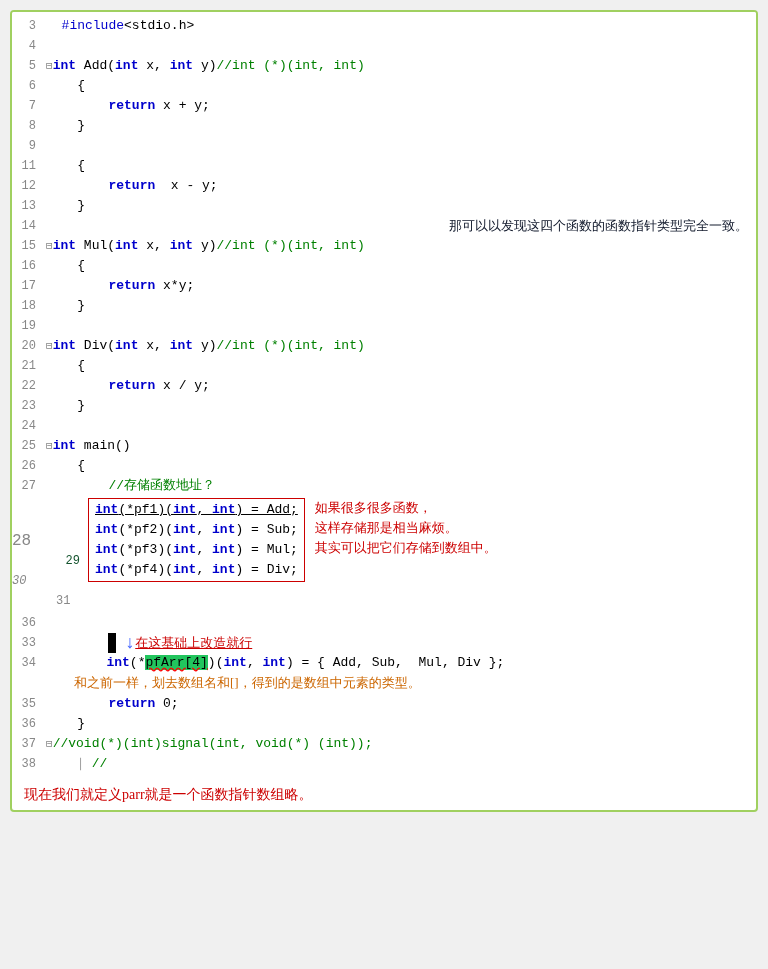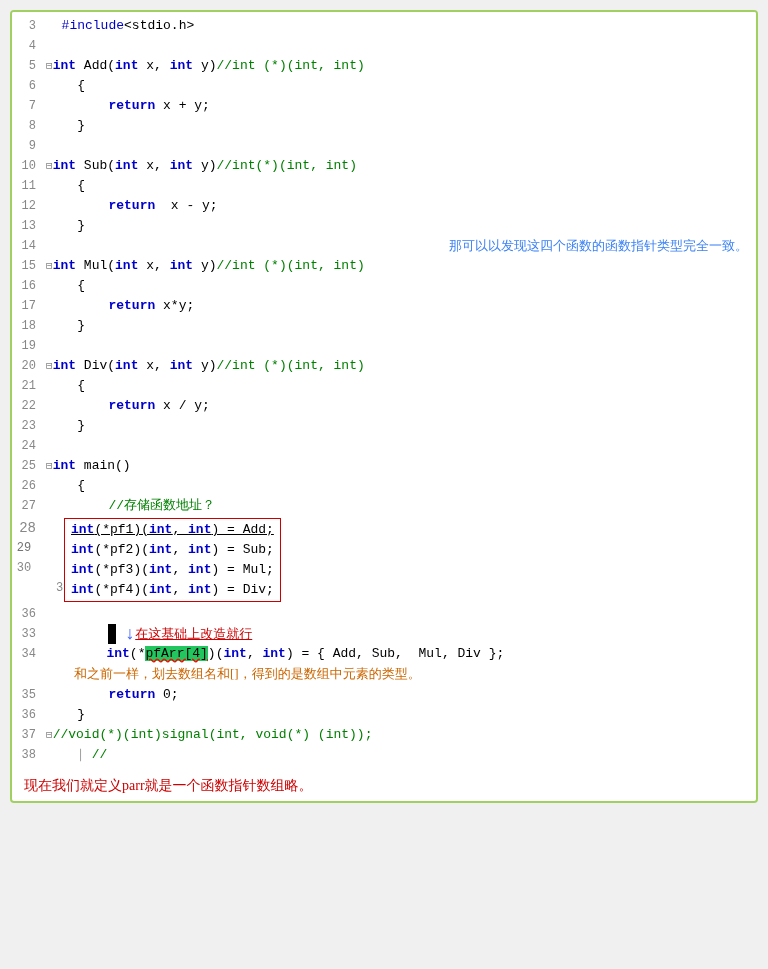--- a/index.html
+++ b/index.html
@@ -45,21 +45,21 @@
     .cm { color: #008000; }
     .normal { color: #000000; }
     
     .bottom-text {
       color: #cc0000;
       font-family: 'SimSun', 'STSong', serif;
       font-size: 14px;
       padding: 8px 12px 6px 12px;
     }
     .annotation-green {
-      color: #3b82f6;
+      color: #0f172a;
       font-family: 'SimSun', 'STSong', serif;
       font-size: 13px;
     }
   </style>
 </head>
 <body>
 
 <div class="code-container">
   <div class="code-area">
 
@@ -91,24 +91,20 @@
     <div class="code-line">
       <span class="line-num">8</span>
       <span class="line-content normal">    }</span>
     </div>
 
     <div class="code-line">
       <span class="line-num">9</span>
       <span class="line-content"></span>
     </div>
 
-    <div class="code-line">
-      <span class="line-num">10</span>
-      <span class="line-content"><span style="color:#888;font-size:11px;">⊟</span><span class="kw">int</span> <span style="color:#000;">Sub(</span><span class="kw">int</span> <span style="color:#000;">x, </span><span class="kw">int</span> <span style="color:#000;">y)</span><span class="cm">//int(*)(int, int)</span></span>
-    </div>
 
     <div class="code-line">
       <span class="line-num">11</span>
       <span class="line-content normal">    {</span>
     </div>
 
     <div class="code-line">
       <span class="line-num">12</span>
       <span class="line-content normal">        <span class="kw">return</span>  x - y;</span>
     </div>
@@ -185,33 +181,38 @@
     </div>
 
     <div class="code-line">
       <span class="line-num">27</span>
       <span class="line-content">        <span style="color:#008000;">//存储函数地址？</span></span>
     </div>
 
     <div style="display:flex; align-items:flex-start; margin: 2px 0;">
 
       <div style="display:flex; flex-direction:column;">
-        <div style="color:#888; width:32px; text-align:right; padding-right:8px; line-height:20px; font-size:14px;">28</div>
-        <div style="color:#737373; width:32px; text-align:center; padding-right:8px; line-height:20px; font-size:12px;">29</div>
-        <div style="color:#888; width:32px; text-align:center; padding-right:8px; line-height:20px; font-size:12px;">30</div>
+        <div style="color:#888; width:32px; text-align:left; padding-right:8px; line-height:20px; font-size:16px;margin-top:33px;">28</div>
+        <div style="color:#14532d; width:32px; text-align:right; padding-right:8px; line-height:20px; font-size:12px;margin-left:44px;">29</div>
+        <div style="color:#888; width:32px; text-align:left; padding-right:8px; line-height:20px; font-size:12px;font-style:italic;">30</div>
         <div style="color:#888; width:32px; text-align:right; padding-right:8px; line-height:20px; font-size:12px;padding-left:44px;">31</div>
       </div>
 
       <div style="border: 1.5px solid #cc0000; padding: 1px 6px; background:#fff;">
         <div style="line-height:20px; white-space:pre;text-decoration:underline;"><span class="kw">int</span>(*pf1)(<span class="kw">int</span>, <span class="kw">int</span>) = Add;</div>
         <div style="line-height:20px; white-space:pre;"><span class="kw">int</span>(*pf2)(<span class="kw">int</span>, <span class="kw">int</span>) = Sub;</div>
         <div style="line-height:20px; white-space:pre;"><span class="kw">int</span>(*pf3)(<span class="kw">int</span>, <span class="kw">int</span>) = Mul;</div>
         <div style="line-height:20px; white-space:pre;"><span class="kw">int</span>(*pf4)(<span class="kw">int</span>, <span class="kw">int</span>) = Div;</div>
       </div>
 
+      <div style="display:flex; flex-direction:column; margin-left:10px;">
+        <div style="color:#cc0000; font-family:'SimSun','STSong',serif; font-size:13px; line-height:20px;">如果很多很多函数，</div>
+        <div style="color:#cc0000; font-family:'SimSun','STSong',serif; font-size:13px; line-height:20px;">这样存储那是相当麻烦。</div>
+        <div style="color:#cc0000; font-family:'SimSun','STSong',serif; font-size:13px; line-height:20px;">其实可以把它们存储到数组中。</div>
+      </div>
     </div>
 
     <div class="code-line">
       <span class="line-num">36</span>
       <span class="line-content"></span>
     </div>
 
     <div class="code-line" style="display:flex; align-items:center;">
       <span class="line-num">33</span>
       <span class="line-content" style="flex:none;">        <span style="background:#000; color:#fff; width:8px; display:inline-block;">&nbsp;</span></span>

